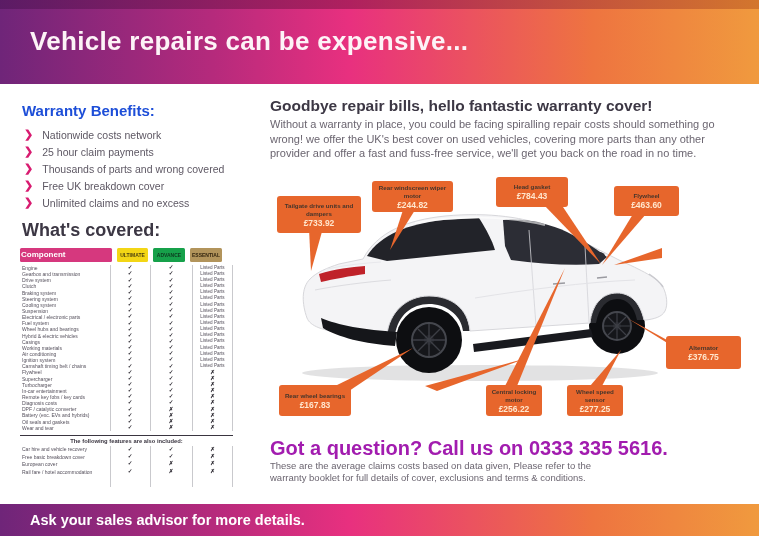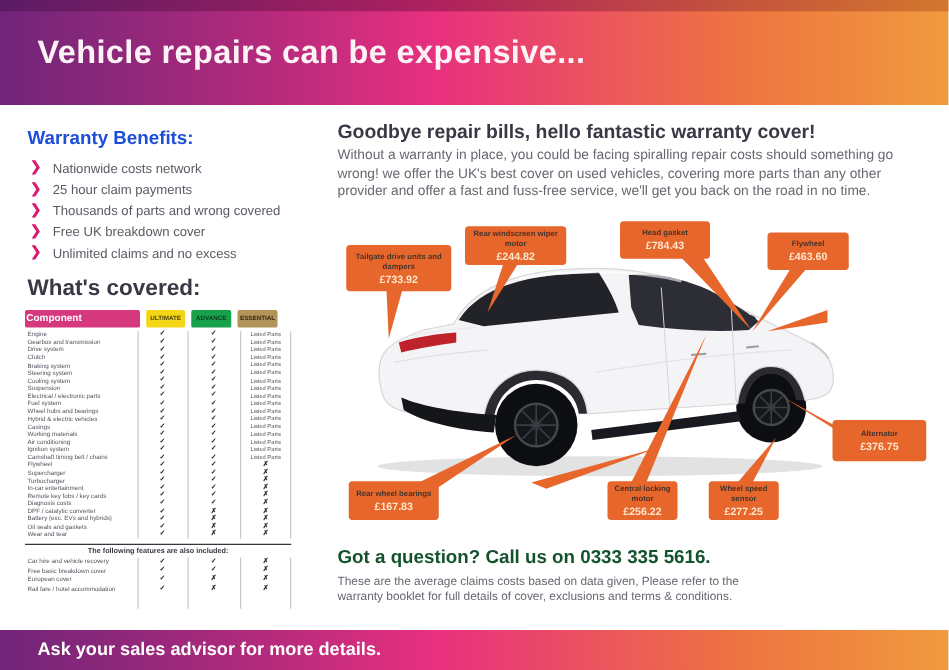--- a/index.html
+++ b/index.html
@@ -48,21 +48,21 @@
   .vline { position:absolute; top:0; bottom:0; width:1px; background:#c9c9cd; }
   .vl1 { left:90px; } .vl2 { left:130px; } .vl3 { left:172px; } .vl4 { left:212px; }
   .extra { position:relative; margin-top:4px; }
   .extra-head { border-top:1.6px solid #3a3540; padding-top:2px; text-align:center; font-size:5.8px;
     font-weight:700; color:#3a3540; }
   .extra-rows { position:relative; margin-top:2px; padding-bottom:12px; }
 
   
   .intro-heading { position:absolute; left:270px; top:97px; font-size:15.5px; font-weight:700; color:#3c3744; }
   .intro-body { position:absolute; left:270px; top:117px; width:476px; font-size:11px; line-height:14.5px; color:#6b6570; }
-  .question-heading { position:absolute; left:270px; top:437px; font-size:15px; font-weight:700; color:#14532d; }
+  .question-heading { position:absolute; left:270px; top:437px; font-size:20px; font-weight:700; color:#a21caf; }
   .question-note { position:absolute; left:270px; top:460px; width:348px; font-size:9.5px; line-height:12px; color:#6b6570; }
 
   
   .car-figure { position:absolute; left:265px; top:168px; width:494px; height:262px; }
   .car-figure svg { position:absolute; left:0; top:0; }
   .svg-car { z-index:1; } .svg-connectors { z-index:2; }
   .callout { position:absolute; background:#e7662c; border-radius:3px; display:flex; flex-direction:column;
     justify-content:center; align-items:center; text-align:center; padding:2px; z-index:3; }
   .co-label { font-size:6.2px; font-weight:700; color:#46352b; line-height:1.25; }
   .co-price { font-size:8.5px; font-weight:700; color:#ffe6cd; margin-top:1px; line-height:1; }

